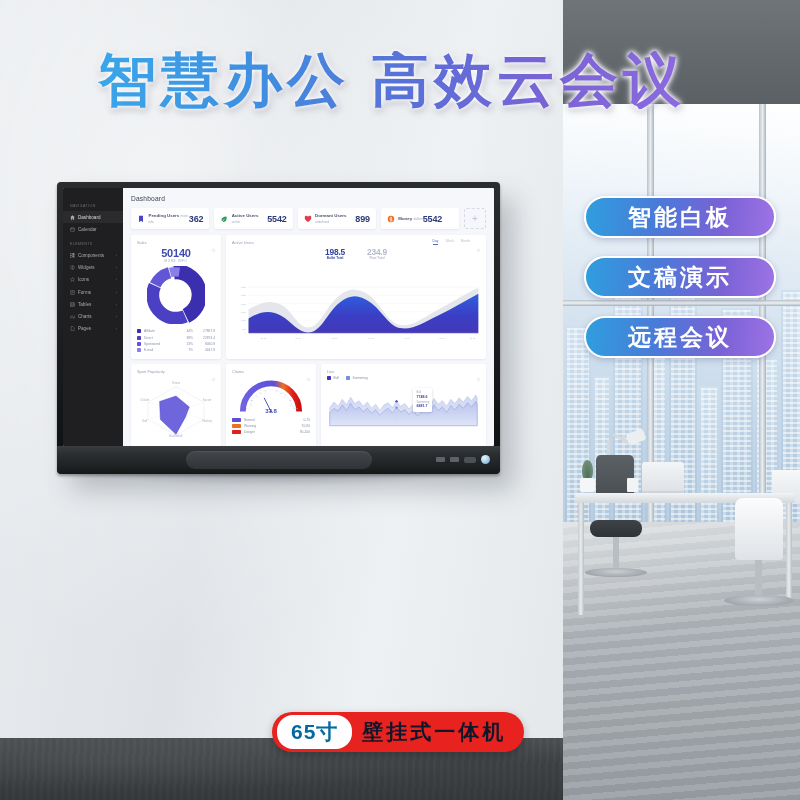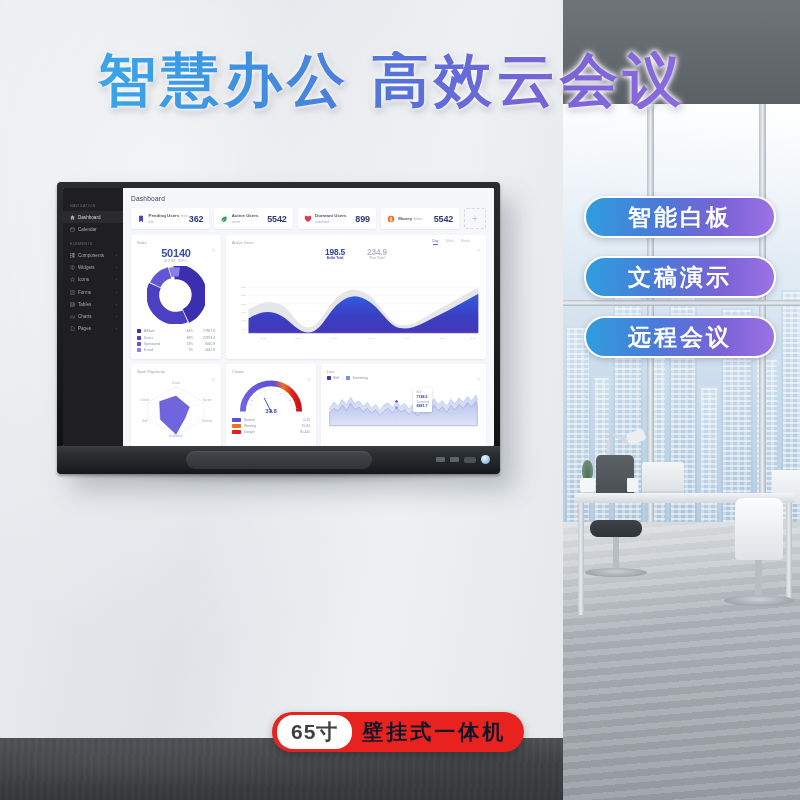--- a/index.html
+++ b/index.html
@@ -121,21 +121,21 @@
   }
 
   
   .badge {
     position: absolute; left: 272px; top: 712px; height: 40px; padding: 0 18px 0 5px;
     background: #e8231f; border-radius: 20px;
     display: flex; align-items: center; gap: 10px;
     box-shadow: 0 3px 8px rgba(0,0,0,.25);
   }
   .badge-size {
-    background: #fff; color: #404040; border-radius: 16px;
+    background: #fff; color: #0369a1; border-radius: 16px;
     padding: 3px 14px; font-size: 21px; font-weight: bold; letter-spacing: 1px;
   }
   .badge-text { color: #0f172a; font-size: 21px; font-weight: bold; letter-spacing: 3px; }
 
   
   .tv {
     position: absolute; left: 57px; top: 182px; width: 443px; height: 292px;
     background: linear-gradient(180deg,#2a2c2e 0%, #17181a 70%, #0e0f10 100%);
     border-radius: 4px; padding: 6px 6px 0 6px;
     box-shadow: 14px 16px 26px rgba(70,75,85,.30), 0 2px 3px rgba(0,0,0,.35);
@@ -191,21 +191,21 @@
   .si-ico { width: 5px; height: 5px; flex: 0 0 5px; opacity: .75; }
   .si-ico svg { width: 100%; height: 100%; display: block; }
   .si-chev { position: absolute; right: 6px; font-size: 4px; opacity: .5; }
 
   .content { flex: 1; padding: 7px 8px 0 8px; overflow: hidden; }
   .dash-title { font-size: 6.6px; color: #3c4257; margin-bottom: 6px; letter-spacing: .2px; }
 
   .stats { display: flex; gap: 5px; margin-bottom: 6px; align-items: stretch; }
   .stat {
     flex: 1; background: #fff; border-radius: 2.5px; padding: 5px 6px;
-    display: flex; align-items: center; justify-content: space-between;
+    display: flex; align-items: center; 
     box-shadow: 0 1px 2px rgba(60,70,110,.09);
   }
   .stat-l { display: flex; align-items: center; gap: 3.5px; }
   .stat-ico { width: 8px; height: 8px; flex: 0 0 8px; display: flex; align-items: center; justify-content: center; }
   .stat-ico svg { width: 100%; height: 100%; }
   .stat-label { font-size: 4.4px; color: #4a5166; font-weight: bold; line-height: 1.25; }
   .stat-sub { font-size: 3.2px; color: #a6abbd; font-weight: normal; }
   .stat-val { font-size: 9px; color: #2c3a7a; font-weight: bold; letter-spacing: -.2px; }
   .stat-add {
     width: 22px; flex: 0 0 22px; border: 1px dashed #d7dae6; border-radius: 2.5px;

